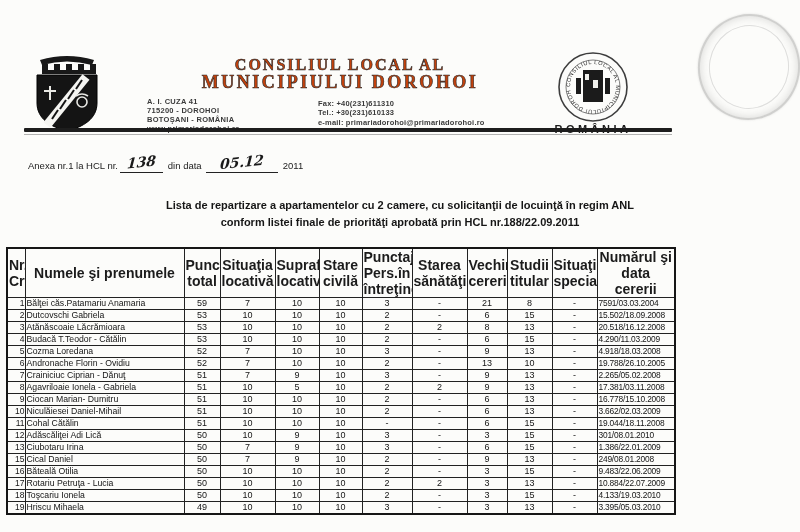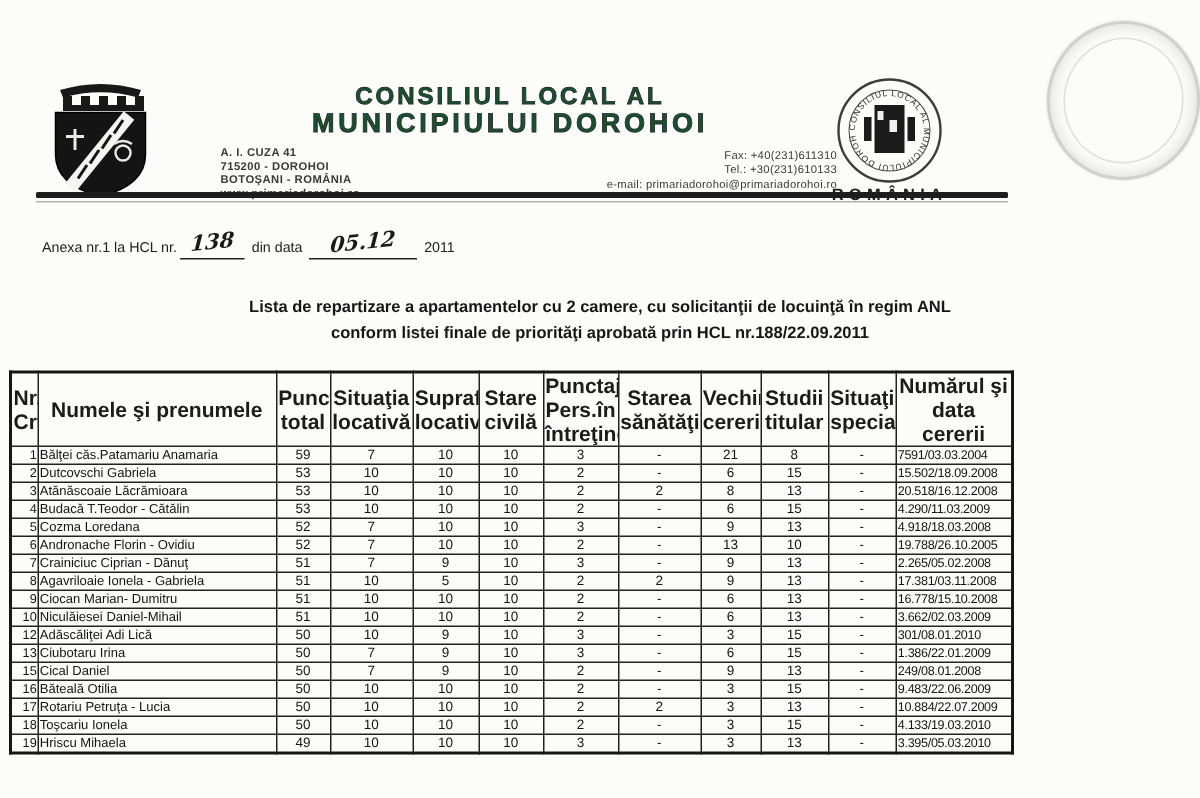--- a/index.html
+++ b/index.html
@@ -3,25 +3,25 @@
 <meta charset="utf-8">
 <style>
   html,body { margin:0; padding:0; background:#d9d9d9; }
   .page {
     position:relative; width:800px; height:532px; margin:0 auto;
     background:#fcfcfa; overflow:hidden; color:#141414;
     font-family:"Liberation Sans", sans-serif;
   }
   
   .coa { position:absolute; left:20px; top:50px; }
-  .orgname { position:absolute; left:125px; top:56px; width:430px; text-align:center; color:#14532d; }
+  .orgname { position:absolute; left:125px; top:56px; width:430px; text-align:center; color:#c2410c;font-family:Liberation Serif, serif; }
   .orgname .l1 { font-size:16px; font-weight:bold; letter-spacing:2px; -webkit-text-stroke:0.6px #2b2b2b; }
   .orgname .l2 { font-size:18px; font-weight:bold; letter-spacing:2.5px; margin-top:-2px; -webkit-text-stroke:0.6px #2b2b2b; }
   .addr { position:absolute; left:147px; top:97px; font-size:7.5px; font-weight:bold; color:#3a3a3a; line-height:1.2; letter-spacing:0.3px; }
-  .contact { position:absolute; left:318px; top:99px; width:240px; font-size:7.5px; font-weight:normal; color:#3a3a3a; line-height:1.25; text-align:right; letter-spacing:0.2px; }
+  .contact { position:absolute; left:318px; top:99px; width:240px; font-size:7.5px; font-weight:bold; color:#3a3a3a; line-height:1.25; letter-spacing:0.2px; }
   .contact .email { white-space:nowrap; }
   .stamp { position:absolute; left:541px; top:50px; }
   .seal {
     position:absolute; left:698px; top:14px; width:98px; height:102px; border-radius:50%;
     border:2px solid rgba(115,115,115,0.32); transform:rotate(10deg);
     box-shadow: inset 0 0 10px rgba(120,120,120,0.28), 0 0 2px rgba(120,120,120,0.25);
   }
   .seal .inner { position:absolute; left:9px; top:9px; right:9px; bottom:9px; border-radius:50%; border:1px solid rgba(120,120,120,0.22); }
   .rule { position:absolute; left:24px; top:128px; width:648px; height:4px; background:#1d1d1d; border-radius:1px; }
   .rule2 { position:absolute; left:24px; top:134px; width:648px; height:1px; background:rgba(40,40,40,0.35); }
@@ -288,20 +288,34 @@
           <td class="c4">10</td>
           <td class="c5">10</td>
           <td class="c6">2</td>
           <td class="c7">-</td>
           <td class="c8">6</td>
           <td class="c9">13</td>
           <td class="c10">-</td>
           <td class="c11">3.662/02.03.2009</td>
         </tr>
         <tr>
+          <td class="c0">11</td>
+          <td class="c1">Cohal Cătălin</td>
+          <td class="c2">51</td>
+          <td class="c3">10</td>
+          <td class="c4">10</td>
+          <td class="c5">10</td>
+          <td class="c6">-</td>
+          <td class="c7">-</td>
+          <td class="c8">6</td>
+          <td class="c9">15</td>
+          <td class="c10">-</td>
+          <td class="c11">19.044/18.11.2008</td>
+        </tr>
+        <tr>
           <td class="c0">12</td>
           <td class="c1">Adăscăliţei Adi Lică</td>
           <td class="c2">50</td>
           <td class="c3">10</td>
           <td class="c4">9</td>
           <td class="c5">10</td>
           <td class="c6">3</td>
           <td class="c7">-</td>
           <td class="c8">3</td>
           <td class="c9">15</td>

